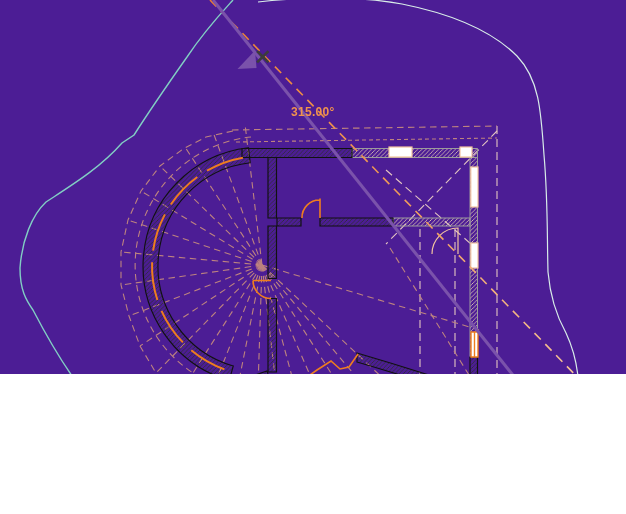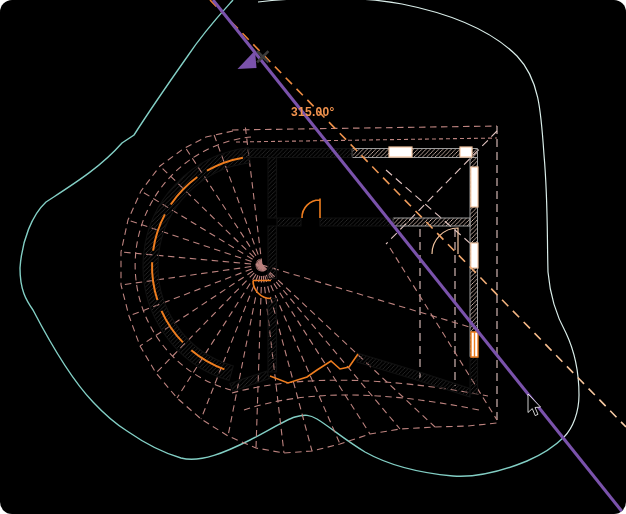--- a/index.html
+++ b/index.html
@@ -1,17 +1,17 @@
 <!DOCTYPE html>
 <html style="--purple: #7a52ab; --orange: #ee7d1f; --label_orange: #f0924e; --rose: #bd837f; --rose_pale: #e4c5c2; --teal: #82cec4; --teal_pale: #d8ece8; --halftone: #9c9c9c; --peach: #f2c4a0; --hatch: #2e2e2e; --hatch_pale: #dcc0b2; --ref_orange_start: #ed7f2e; --ref_orange_end: #f6cda9; --cursor_black: #000000;"><head>
 <meta charset="utf-8">
 <style>
   html,body{margin:0;padding:0;background:#fff;}
-  .canvas{position:relative;width:626px;height:514px;background:#000000;overflow:hidden;
-          font-family:"Liberation Sans","DejaVu Sans",sans-serif;border-radius:12px;}
+  .canvas{position:relative;width:626px;height:374px;background:#4c1d95;overflow:hidden;
+          font-family:"Liberation Sans","DejaVu Sans",sans-serif;}
   .canvas svg{position:absolute;left:0;top:0;}
   .angle-readout{position:absolute;left:291px;top:105px;font-size:12px;font-weight:bold;
                  color:var(--label_orange,#f0924e);letter-spacing:0.3px;cursor:text;}
   
   .teal{stroke:var(--teal,#82cec4);fill:none;stroke-width:1.4;}
   .teal-pale{stroke:var(--teal_pale,#d8ece8);fill:none;stroke-width:1.2;}
   .rose{stroke:var(--rose,#bd837f);fill:none;stroke-width:1.1;stroke-dasharray:6.5 4.5;}
   .rose-pale{stroke:var(--rose_pale,#e3c2c0);fill:none;stroke-width:1.1;stroke-dasharray:8 5;}
   .half{stroke:var(--halftone,#9c9c9c);fill:url(#hatchH);stroke-width:1;}
   .peach{stroke:var(--peach,#f2c4a0);fill:#fff;stroke-width:1.2;}

